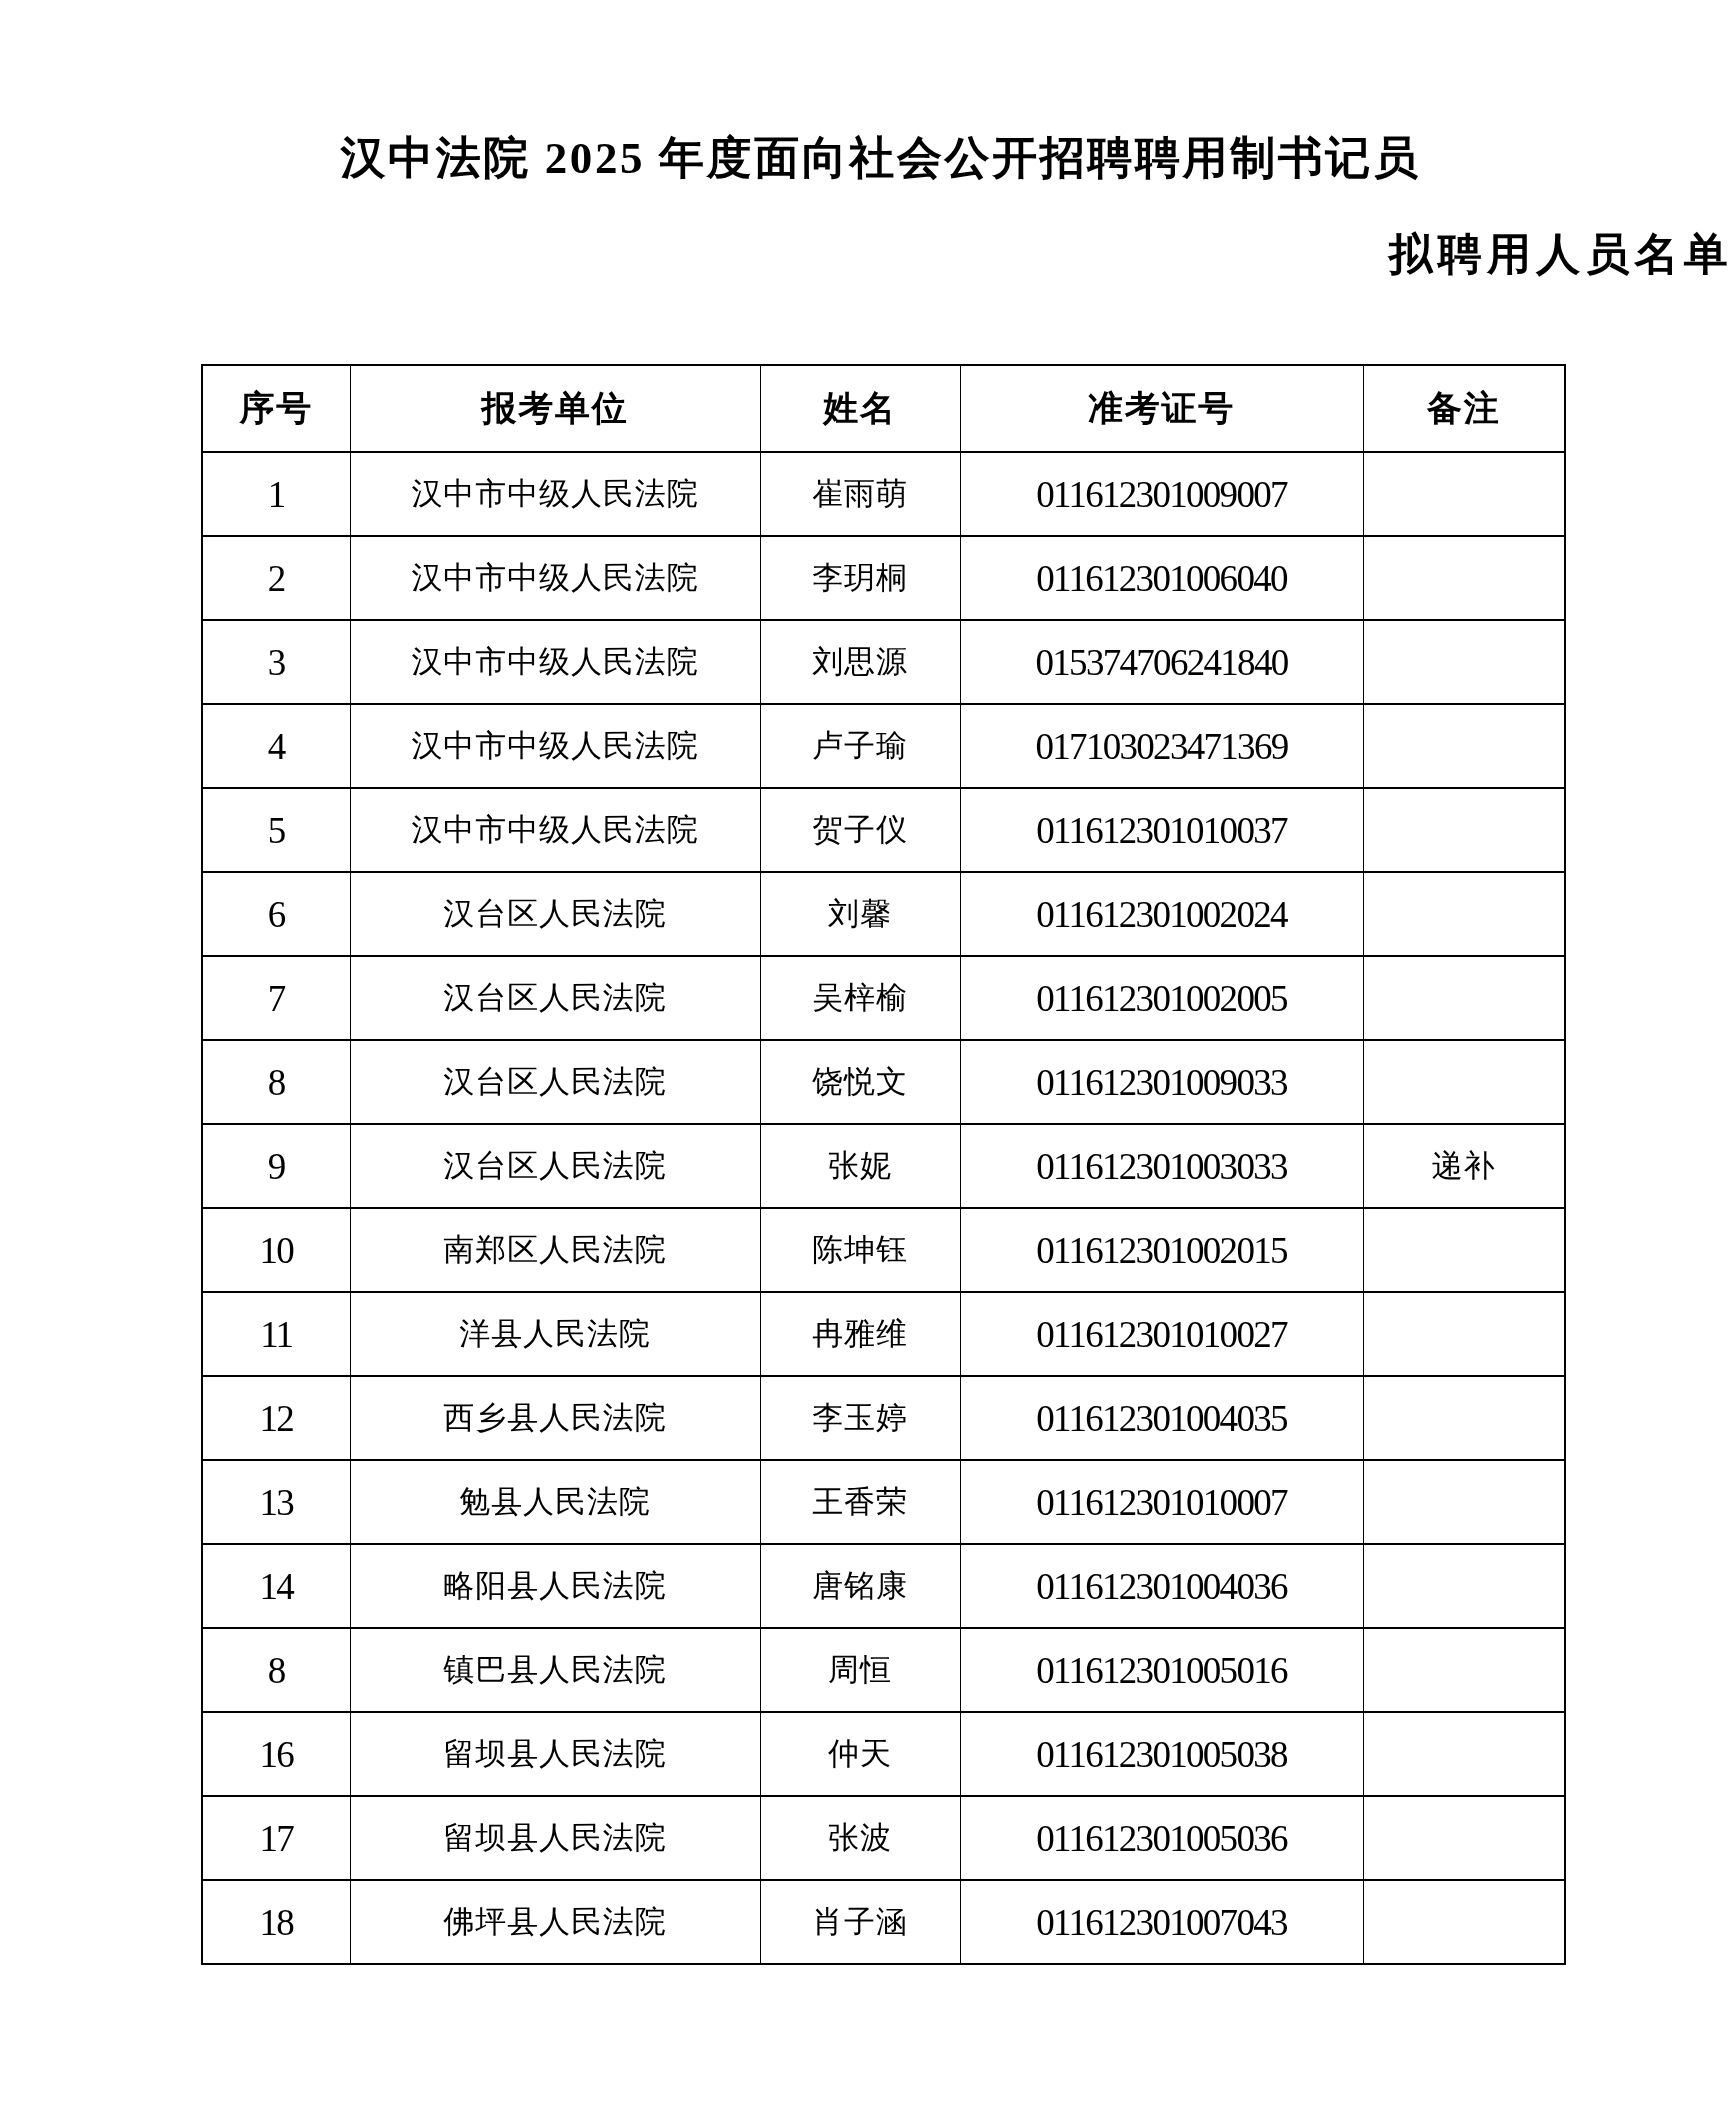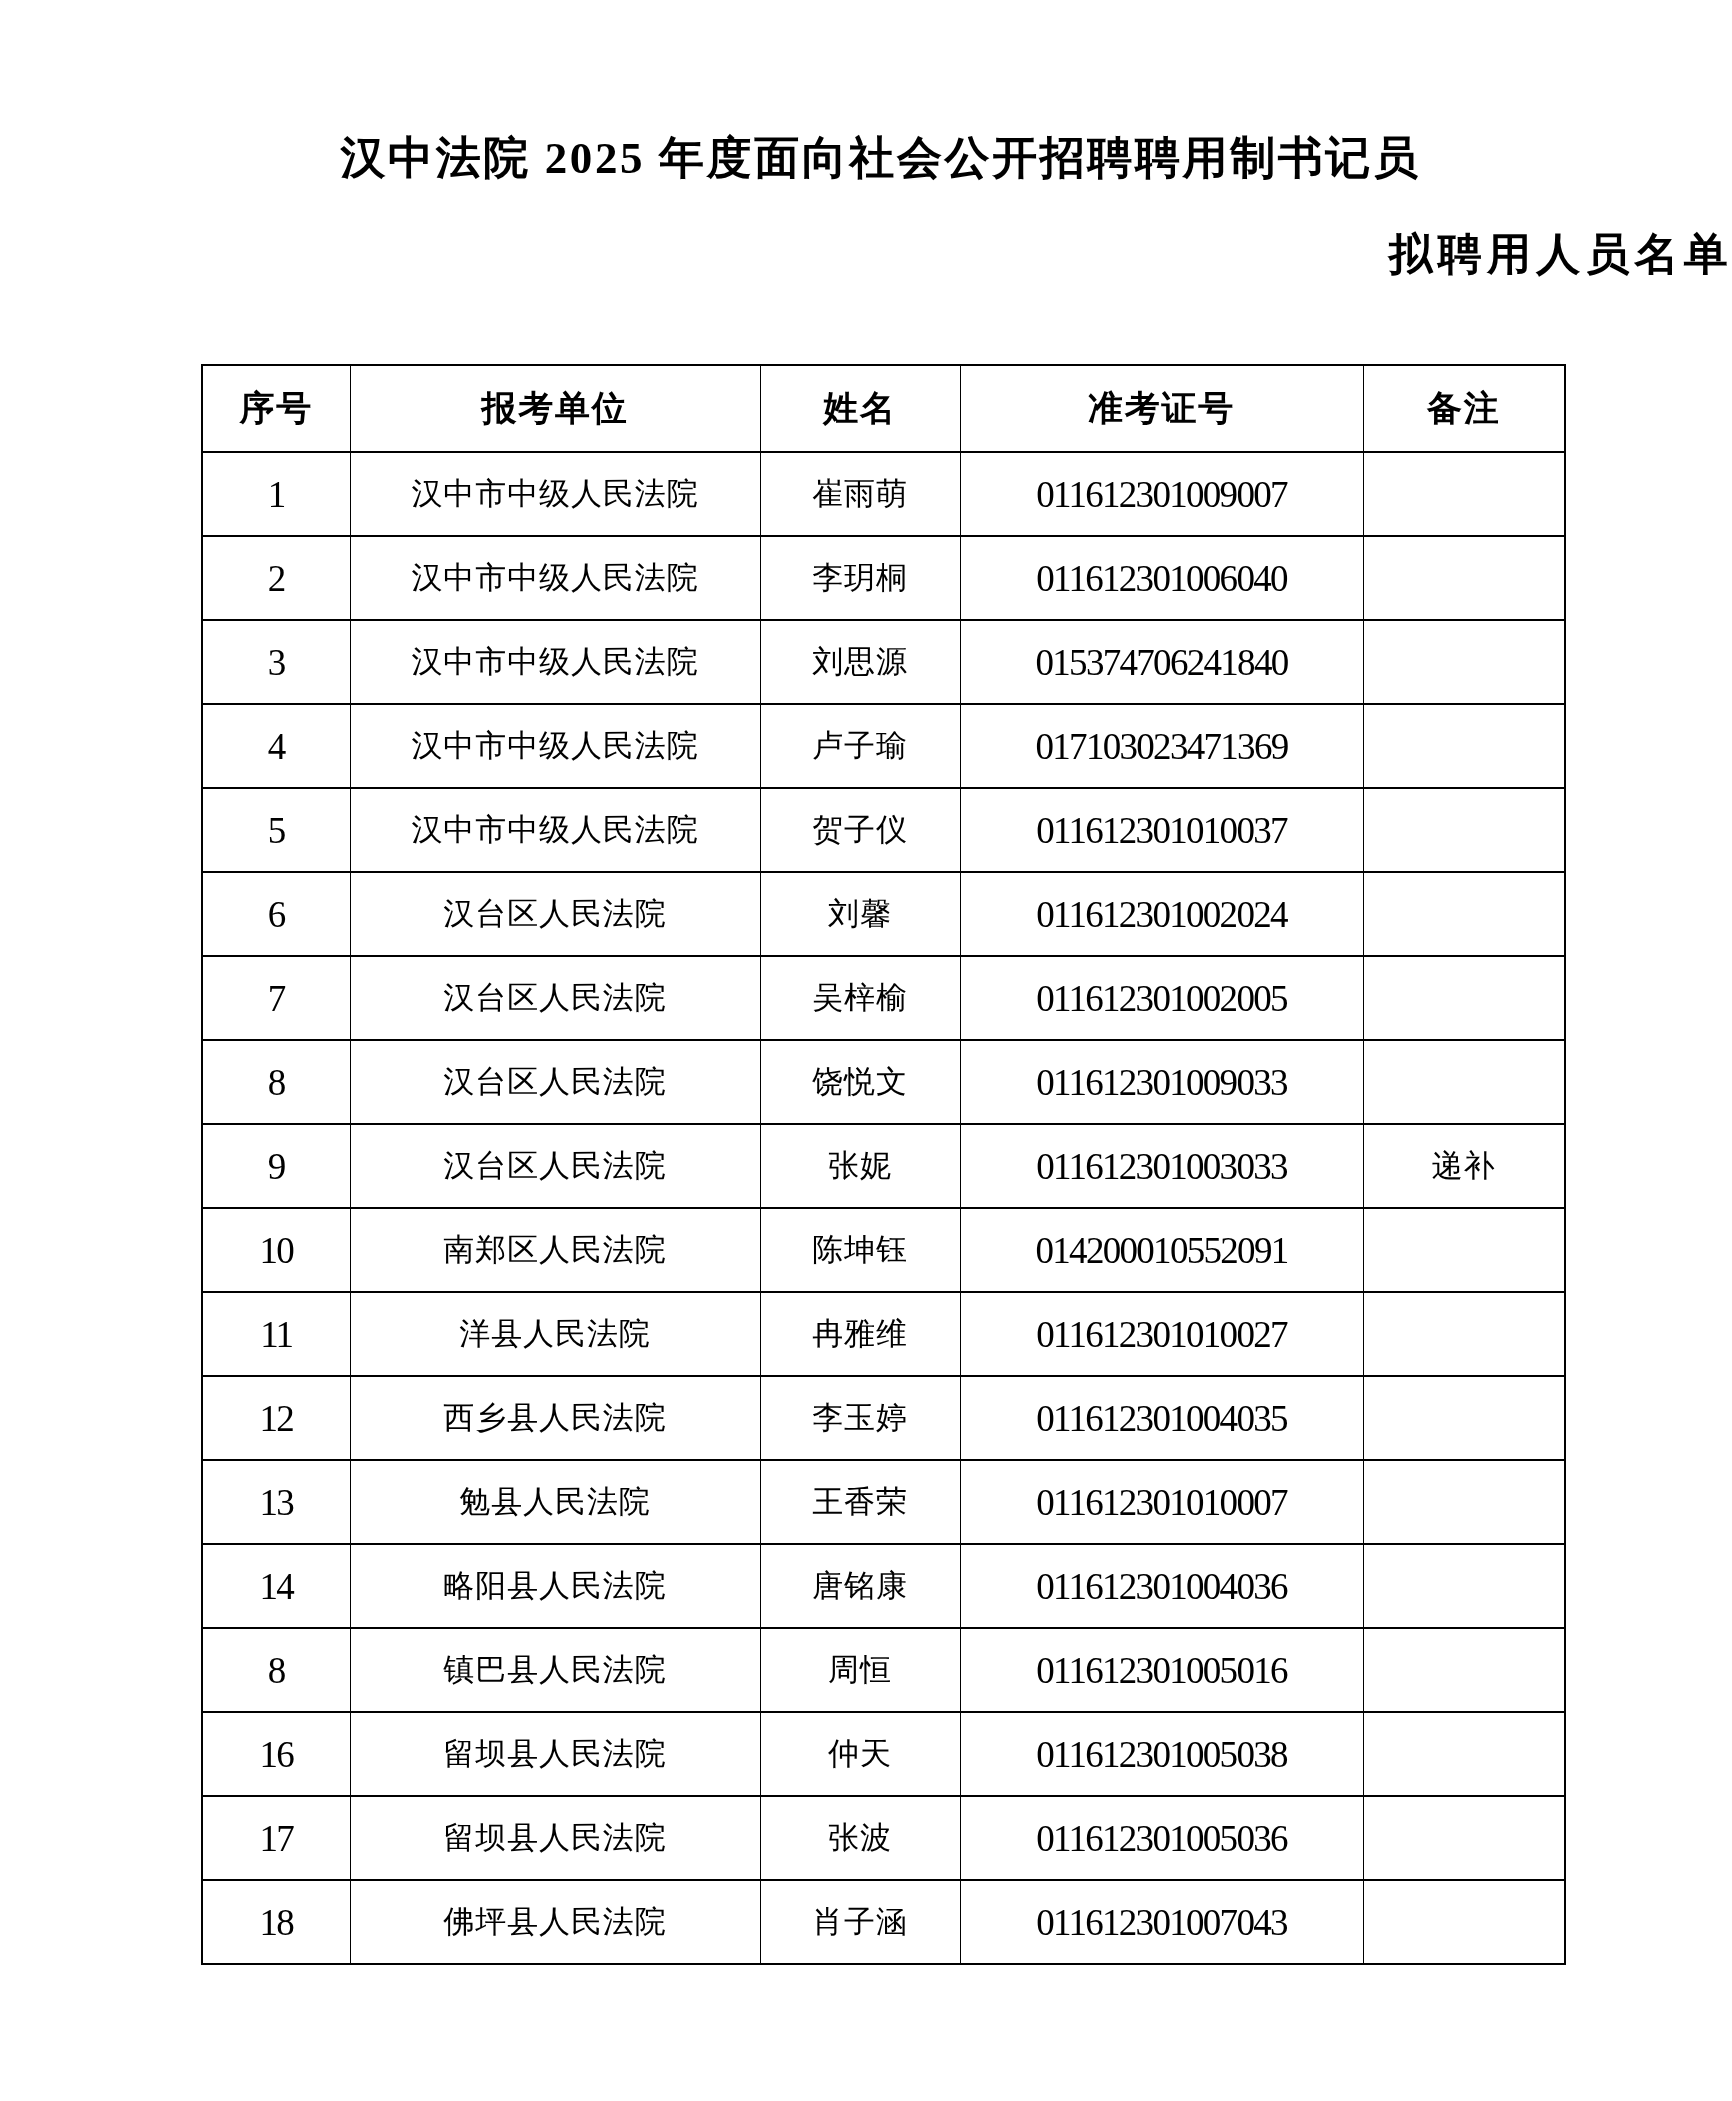--- a/index.html
+++ b/index.html
@@ -155,21 +155,21 @@
     <td class="num">9</td>
     <td class="cjk">汉台区人民法院</td>
     <td class="cjk">张妮</td>
     <td class="num">011612301003033</td>
     <td class="cjk">递补</td>
   </tr>
       <tr>
     <td class="num">10</td>
     <td class="cjk">南郑区人民法院</td>
     <td class="cjk">陈坤钰</td>
-    <td class="num">014200010552091</td>
+    <td class="num">011612301002015</td>
     <td class="cjk"></td>
   </tr>
       <tr>
     <td class="num">11</td>
     <td class="cjk">洋县人民法院</td>
     <td class="cjk">冉雅维</td>
     <td class="num">011612301010027</td>
     <td class="cjk"></td>
   </tr>
       <tr>

